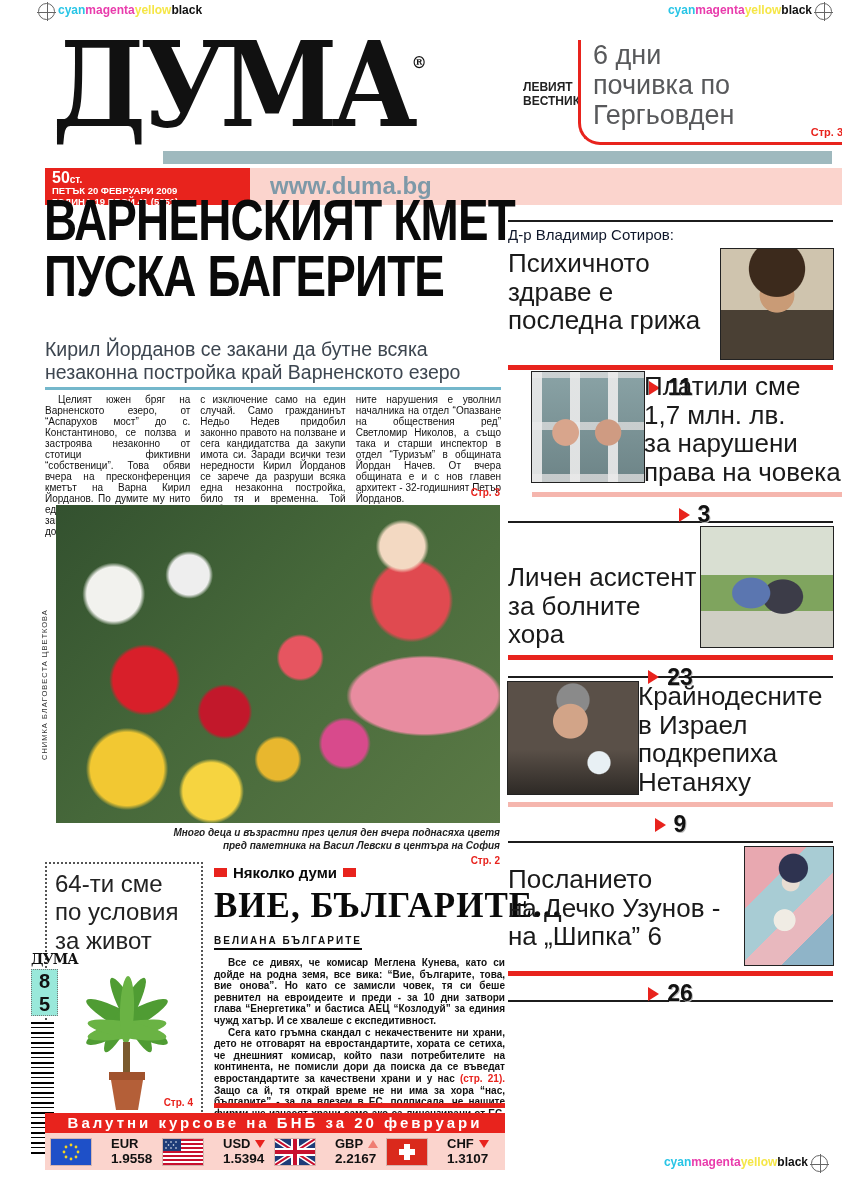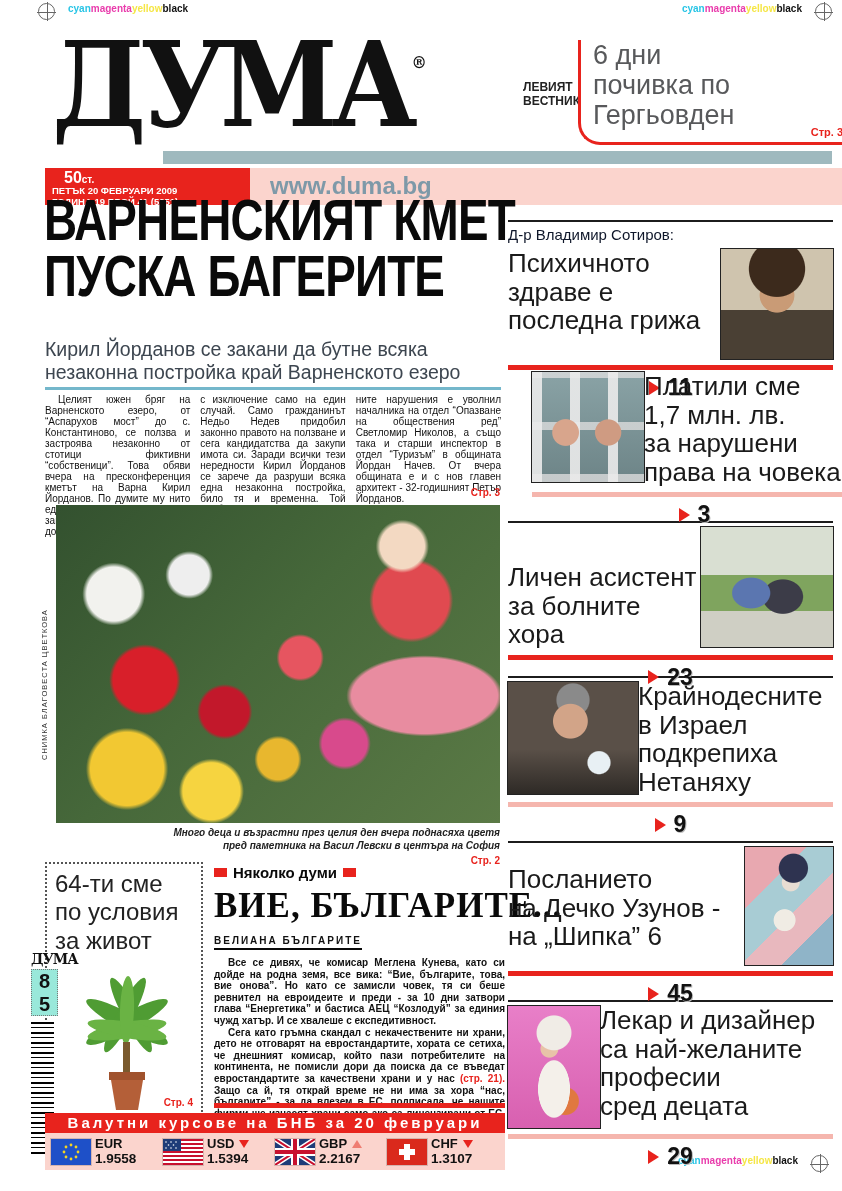--- a/index.html
+++ b/index.html
@@ -2,42 +2,42 @@
 <html><head>
 <meta charset="utf-8">
 <style>
   html,body{margin:0;padding:0;background:#e9e9e9;}
   .page{position:relative;width:842px;height:1191px;background:#fff;margin:0 auto;
         font-family:"Liberation Sans",sans-serif;color:#111;overflow:hidden;}
   .abs{position:absolute;}
   .prelines{white-space:pre-line;}
 
   
-  .regmark{display:flex;align-items:flex-start;gap:13px;font-size:10px;font-weight:bold;}
+  .regmark{display:flex;align-items:flex-start;gap:3px;font-size:12px;font-weight:bold;}
   .regmark .c{color:#29c5e6}.regmark .m{color:#e93cac}.regmark .y{color:#f5e646}.regmark .k{color:#111}
   .regcircle{width:15px;height:15px;border:1px solid #666;border-radius:50%;position:relative;flex:none;}
   .regcircle:before,.regcircle:after{content:"";position:absolute;background:#666;}
   .regcircle:before{left:50%;top:-2px;bottom:-2px;width:1px;}
   .regcircle:after{top:50%;left:-2px;right:-2px;height:1px;}
 
   
   .logo{left:52px;top:26px;font-family:"DejaVu Serif","Liberation Serif",serif;font-weight:bold;
         font-size:118px;line-height:1;letter-spacing:-7px;transform:scaleX(.9);transform-origin:left top;}
   .logo .reg{font-size:17px;letter-spacing:0;vertical-align:58px;}
   .tagline{left:523px;top:80px;font-size:12px;font-weight:bold;line-height:1.2;color:#222;}
   .teaser-box{left:578px;top:40px;width:252px;height:102px;border-left:3px solid #e8231d;
               border-bottom:3px solid #e8231d;border-bottom-left-radius:22px;padding:0 0 0 12px;}
   .teaser-text{font-size:27px;color:#58595b;line-height:1.12;}
   .teaser-page{position:absolute;right:2px;bottom:4px;color:#e8231d;font-weight:bold;font-size:11px;}
   .teal-bar{left:163px;top:151px;width:669px;height:13px;background:#9fb9be;}
 
   
   .infobar-red{left:45px;top:168px;width:205px;height:37px;background:#e8231d;color:#fff;
                padding:2px 0 0 7px;box-sizing:border-box;}
-  .price-line{font-size:16px;font-weight:bold;line-height:1;margin-left:12px;}
+  .price-line{font-size:16px;font-weight:bold;line-height:1;}
   .price-line .small{font-size:10px;}
   .ib-line{font-size:9.5px;font-weight:bold;line-height:1.15;}
   .infobar-pink{left:250px;top:168px;width:702px;height:37px;background:#fbd4cd;}
   .website{position:absolute;left:20px;top:4px;font-size:24px;font-weight:bold;color:#7e99a8;}
 
   
   .headline{left:44px;top:192px;}
   .headline div{font-size:58px;font-weight:bold;line-height:.97;letter-spacing:-1px;
                 transform:scaleX(.79);transform-origin:left top;white-space:nowrap;color:#0a0a0a;}
   .subhead{left:45px;top:338px;font-size:19.5px;color:#3d4650;line-height:1.17;}
@@ -87,21 +87,21 @@
   .op-body + .op-body{margin-top:0;}
   .op-body .red{color:#e8231d;}
   .op-body{text-indent:14px;}
   .op-rule{left:214px;top:1103px;width:291px;height:5px;background:#e8231d;}
 
   
   .currency{left:45px;top:1113px;width:460px;}
   .cur-head{background:#e8231d;color:#fff;font-weight:bold;font-size:15px;letter-spacing:3px;
             text-align:center;height:20px;line-height:20px;}
   .cur-row{background:#fbd4cd;height:37px;display:flex;align-items:center;padding:0 6px;box-sizing:border-box;}
-  .cur-cell{flex:1;display:flex;align-items:center;gap:4px;}
+  .cur-cell{flex:1;display:flex;align-items:center;gap:20px;}
   .cur-flag{flex:none;width:40px;height:26px;box-shadow:0 0 0 1px rgba(0,0,0,.15);}
   .cur-code{font-size:13px;font-weight:bold;line-height:1.2;display:flex;align-items:center;gap:5px;}
   .cur-val{font-size:13.5px;font-weight:bold;line-height:1.1;}
   .tri-down{width:0;height:0;border-left:5px solid transparent;border-right:5px solid transparent;
             border-top:8px solid #e8231d;display:inline-block;}
   .tri-up{width:0;height:0;border-left:5px solid transparent;border-right:5px solid transparent;
           border-bottom:8px solid #ef7d72;display:inline-block;}
 
   
   .sep{left:508px;width:325px;height:2px;background:#1c1c1c;}
@@ -423,32 +423,18 @@
   <div class="abs sb-item" style="top:847px;">
     <div class="sb-flex">
       <div class="sb-title prelines" style="flex:1;padding-top:18px;">Посланието
 на Дечко Узунов -
 на „Шипка” 6</div>
       <div class="sb-photo ph-painting"></div>
     </div>
     <div class="sb-rule rule-red"></div>
     <div class="sb-page">
         <span class="tri-right"></span>
-        <span class="pagenum">45</span>
-      </div>
-  </div>
-
-  <div class="abs sb-item" style="top:1006px;">
-    <div class="sb-flex">
-      <div class="sb-photo ph-nurse"></div>
-      <div class="sb-title prelines" style="flex:1;">Лекар и дизайнер
-са най-желаните
-професии
-сред децата</div>
-    </div>
-    <div class="sb-rule rule-pink"></div>
-    <div class="sb-page">
-        <span class="tri-right"></span>
-        <span class="pagenum">29</span>
-      </div>
-  </div>
+        <span class="pagenum">26</span>
+      </div>
+  </div>
+
 
 </div>
 
 </body></html>

